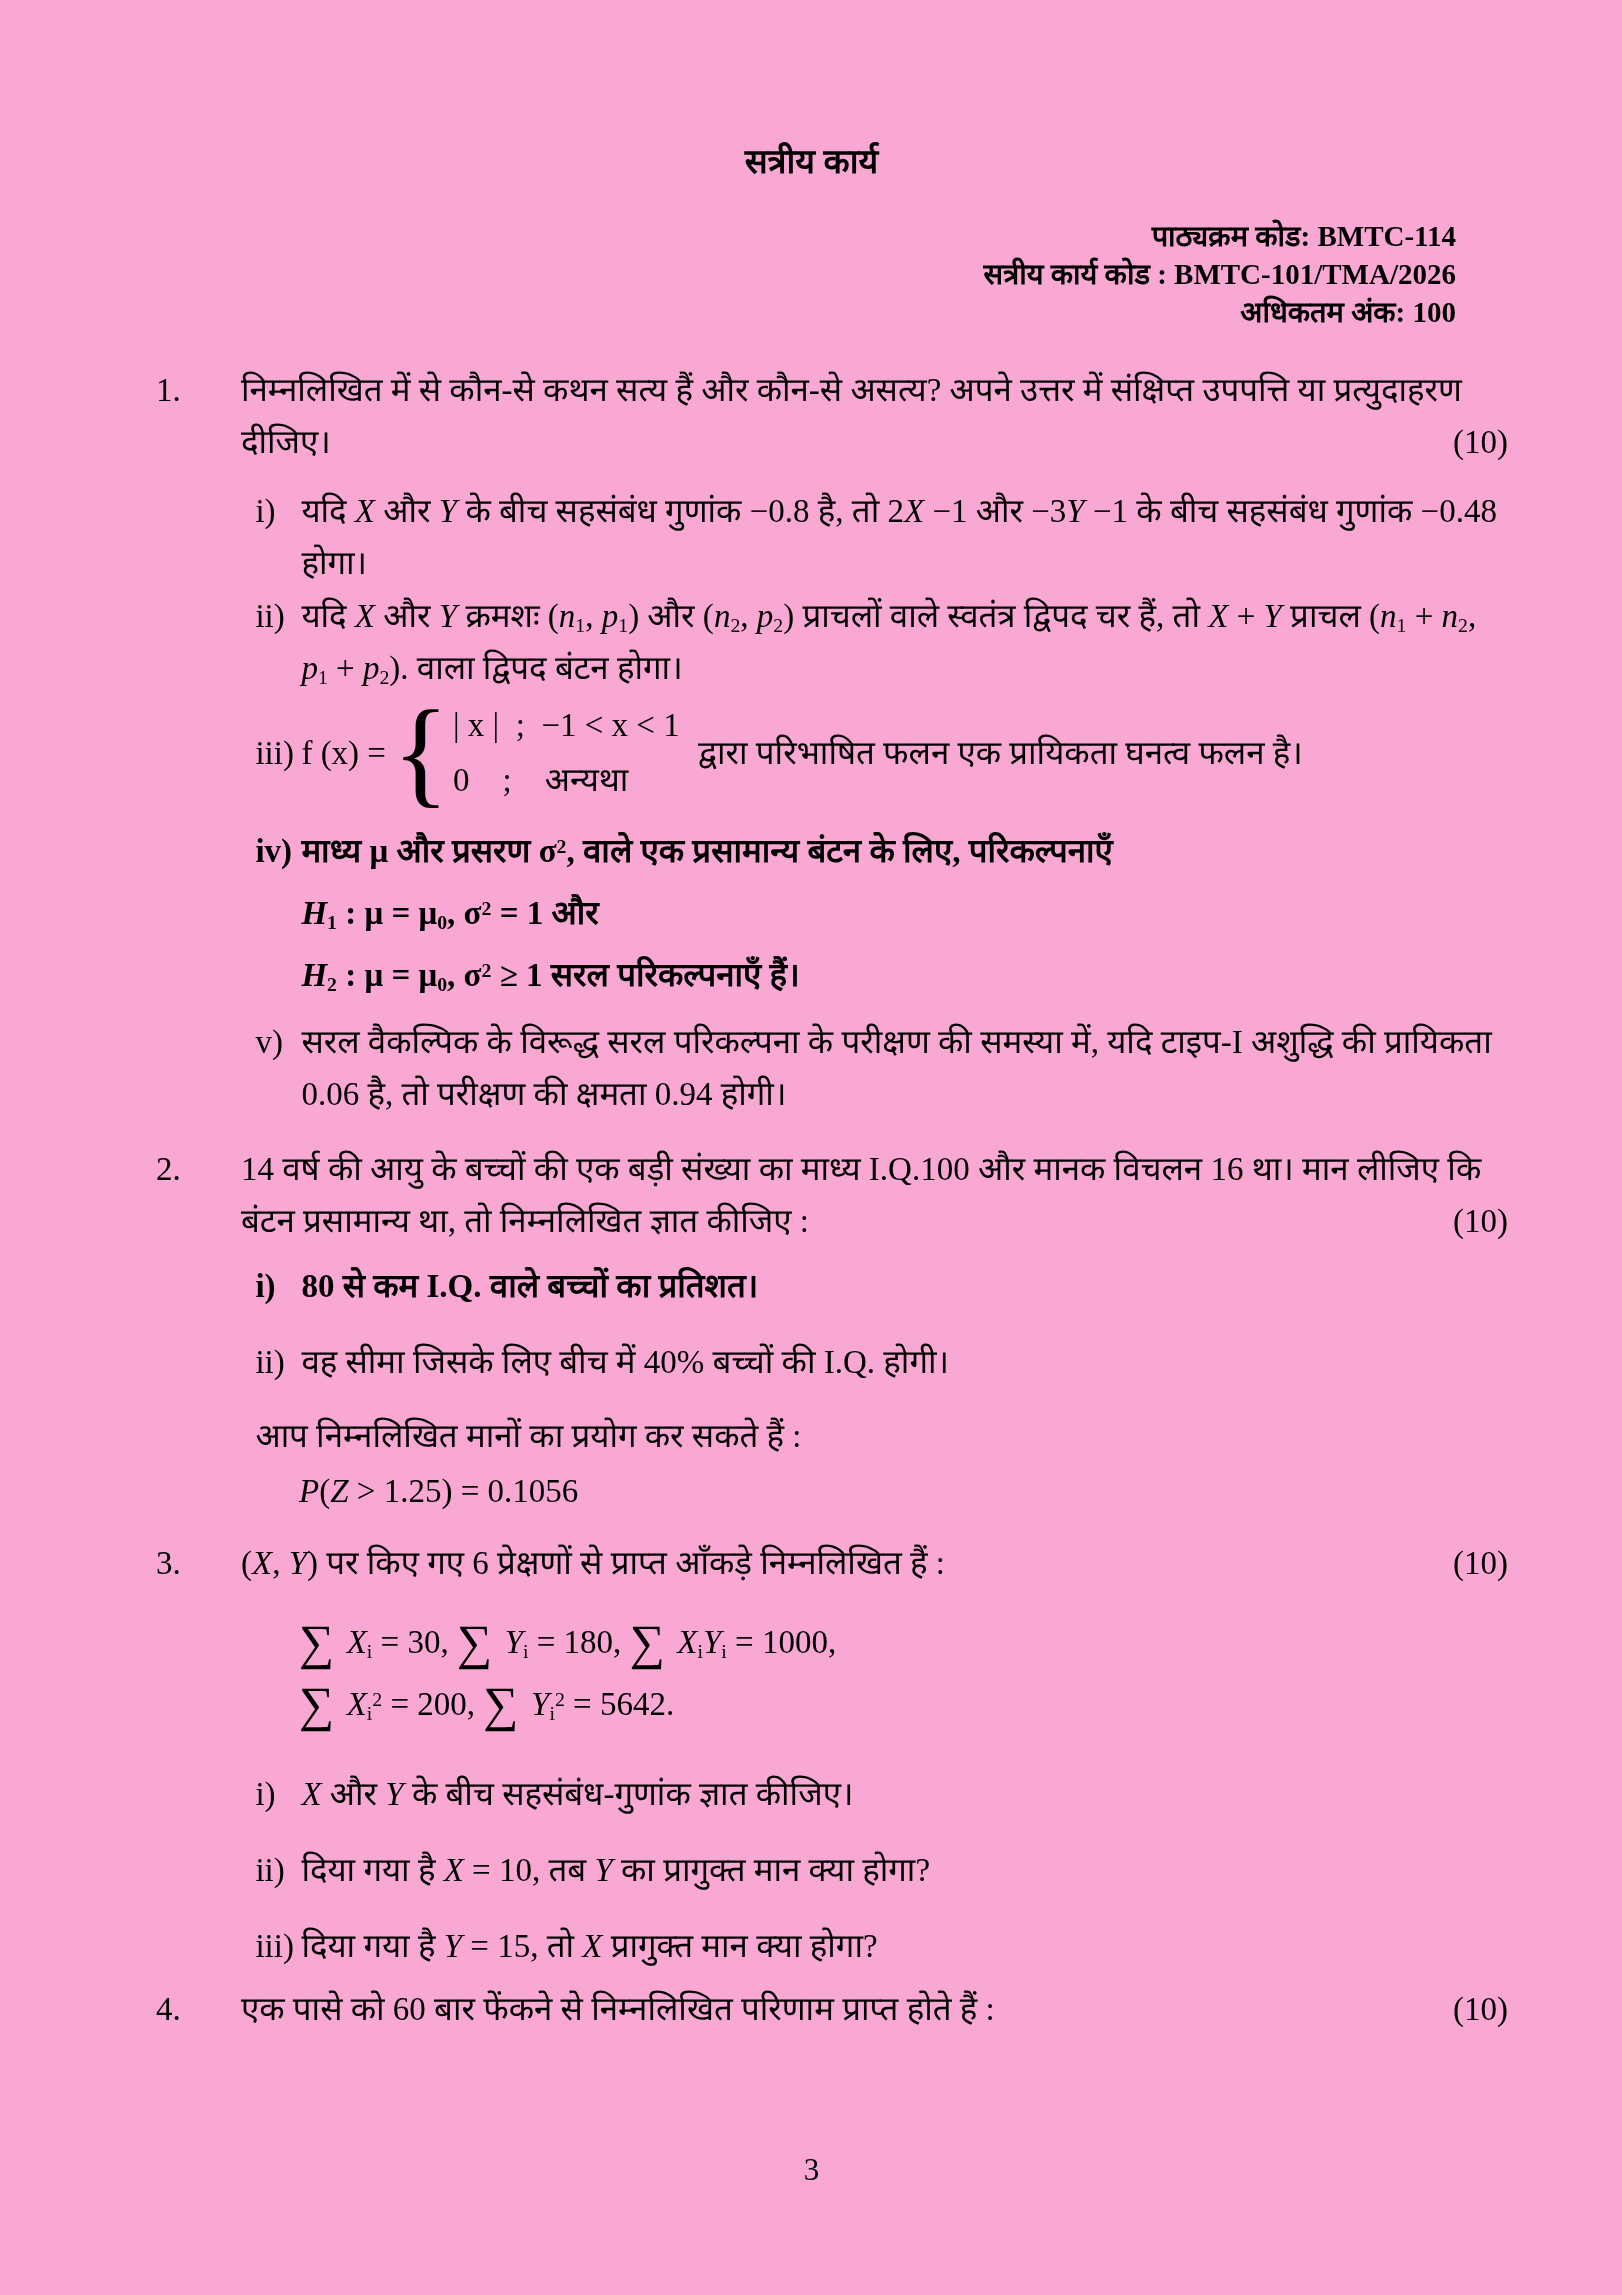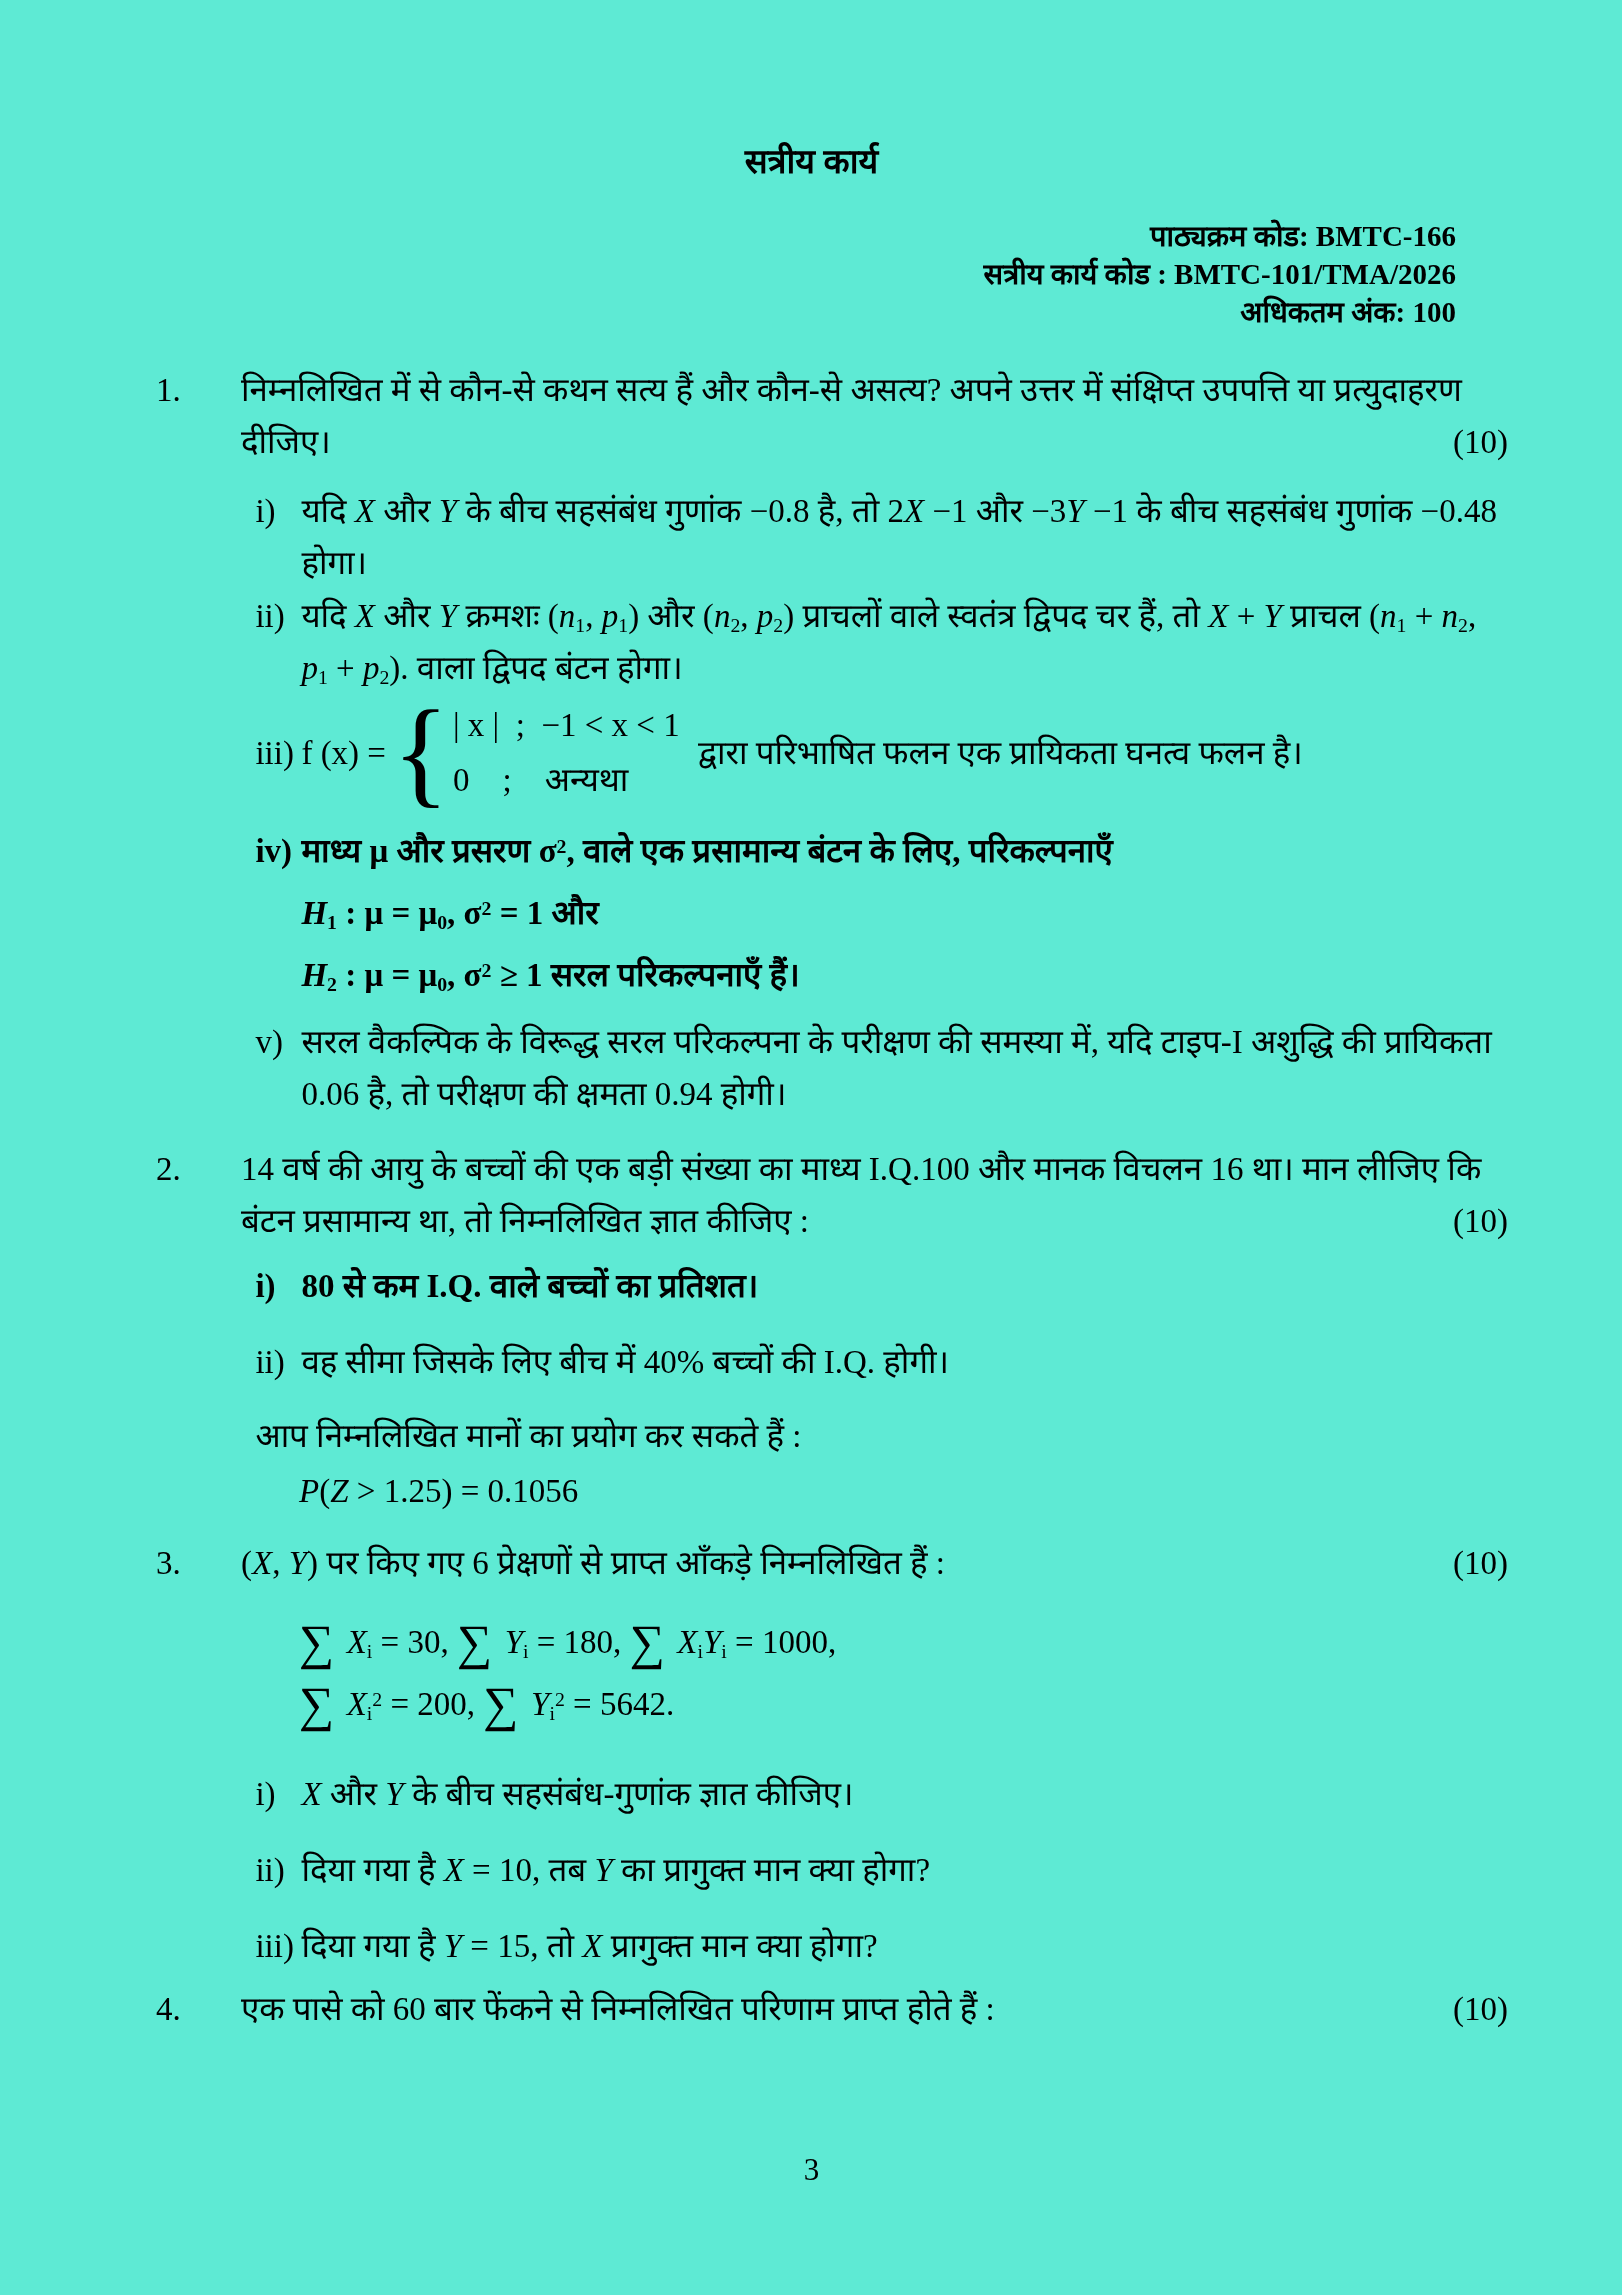--- a/index.html
+++ b/index.html
@@ -1,19 +1,19 @@
 <!DOCTYPE html>
 <html style="font-size:10.5px"><head>
 <meta charset="utf-8">
 <style>
   html,body { margin:0; padding:0; background:#ffffff; }
   .page {
     position:relative;
     width:1623px; height:2295px;
-    background:#5eead4;
+    background:#f9a8d4;
     color:#000000;
     font-family:"Liberation Serif","DejaVu Serif",serif;
     font-size:33px;
     overflow:hidden;
   }
   .doc-title {
     padding-top:141px;
     text-align:center;
     font-weight:bold;
     font-size:34px;
@@ -66,21 +66,21 @@
   }
 </style>
 </head>
 <body>
 
 <div class="page">
 
   <div class="doc-title">सत्रीय कार्य</div>
 
   <div class="header-block">
-    <div>पाठ्यक्रम कोड: BMTC-166</div>
+    <div>पाठ्यक्रम कोड: BMTC-114</div>
     <div>सत्रीय कार्य कोड : BMTC-101/TMA/2026</div>
     <div>अधिकतम अंक: 100</div>
   </div>
 
   <div class="content">
 
     <div class="q mt50">
       <div class="q-num">1.</div>
       <div class="q-body">
         <div class="q-intro">

